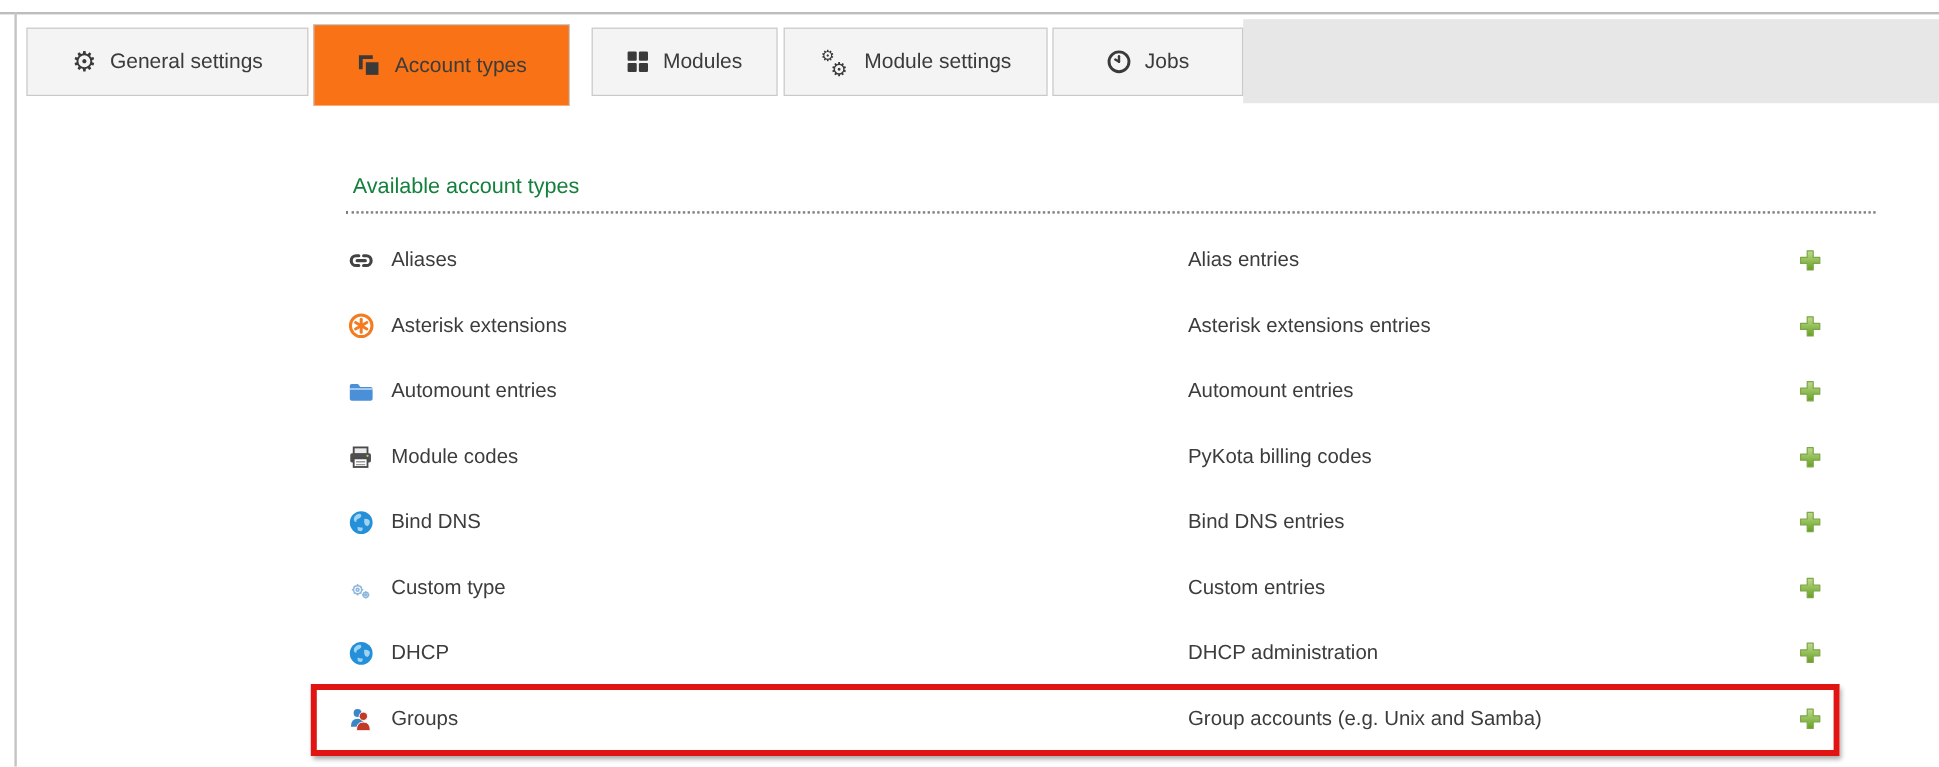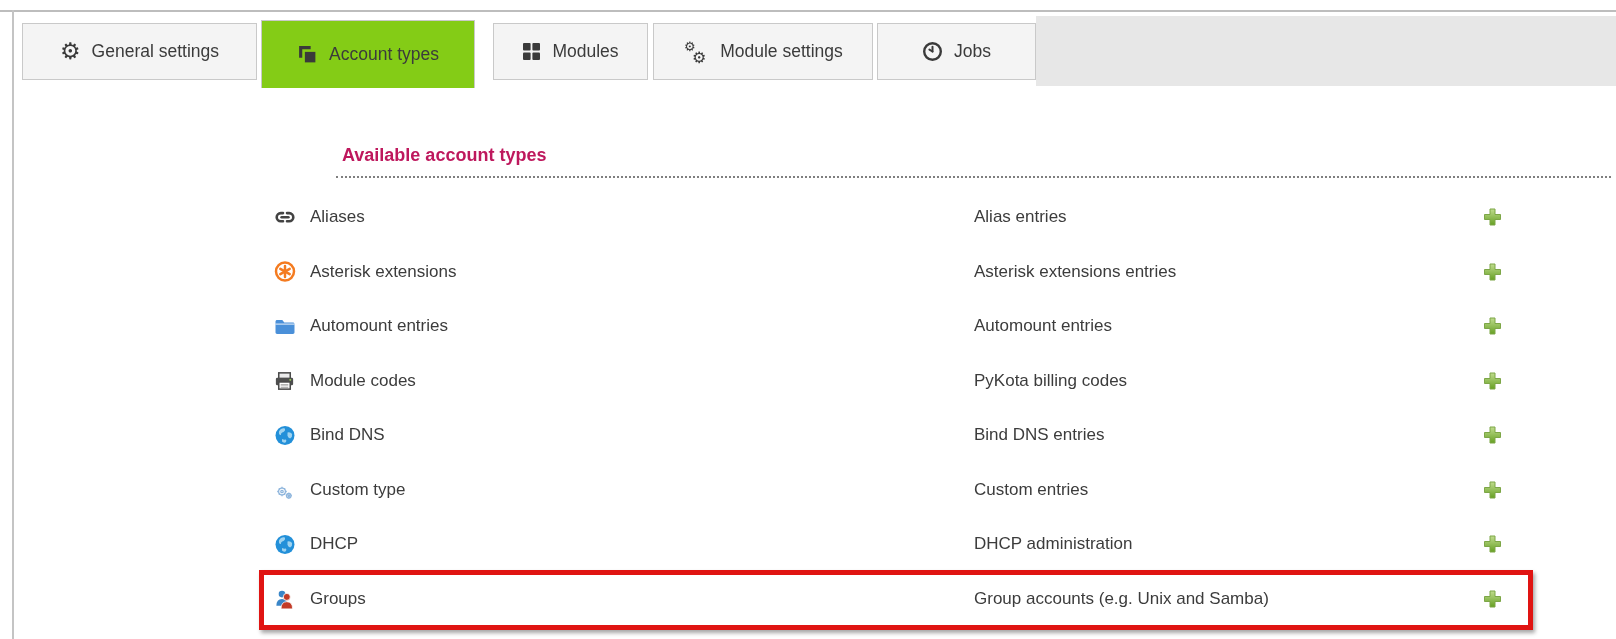--- a/index.html
+++ b/index.html
@@ -12,38 +12,38 @@
   .frame-top{position:absolute;left:0;top:10px;width:1616px;height:2px;background:#bdbdbd;}
   .frame-left{position:absolute;left:12px;top:10px;width:2px;height:629px;background:#c4c4c4;}
 
   
   .tab{
     position:absolute;top:23px;height:57px;box-sizing:border-box;
     background:#f4f4f4;border:1px solid #c9c9c9;
     display:flex;align-items:center;justify-content:center;gap:11px;
     font-size:17.5px;color:#3b3b3b;cursor:pointer;z-index:2;
   }
-  .tab.active{top:20px;height:68px;background:#84cc16;border-bottom:none;z-index:3;}
+  .tab.active{top:20px;height:68px;background:#f97316;border-bottom:none;z-index:3;}
   .t1{left:22px;width:235px;}
   .t2{left:261px;width:214px;}
   .t3{left:493px;width:155px;text-align:right;}
   .t4{left:653px;width:220px;}
   .t5{left:877px;width:159px;text-align:right;}
   .tab-filler{position:absolute;left:1036px;top:16px;width:580px;height:70px;background:#e7e7e7;z-index:1;}
   .glyph-icon{font-size:23px;line-height:1;color:#3a3a3a;}
 
   
   .section-title{
     position:absolute;left:288px;top:145px;width:1275px;box-sizing:border-box;
     padding:0 0 10px 6px;border-bottom:2px dotted #7f7f7f;
-    font-size:18px;font-weight:bold;color:#be185d;margin-left:48px;
-  }
-
-  
-  .rows{position:absolute;left:272px;top:190px;width:1245px;}
+    font-size:18px;font-weight:normal;color:#15803d;
+  }
+
+  
+  .rows{position:absolute;left:288px;top:190px;width:1245px;}
   .row{position:relative;height:54.5px;}
   .row .icon{position:absolute;left:0;top:50%;transform:translateY(-50%);width:25px;height:25px;display:flex;align-items:center;justify-content:center;}
   .row .label{position:absolute;left:38px;top:50%;transform:translateY(-50%);font-size:17px;color:#3c3c3c;white-space:nowrap;}
   .row .desc{position:absolute;left:658px;top:50%;transform:translateY(-50%);font-size:17px;color:#3c3c3c;white-space:nowrap;margin-left:44px;}
   .row .add{position:absolute;left:1211px;top:50%;transform:translateY(-50%);width:19px;height:19px;cursor:pointer;}
 
   
   .highlight{
     position:absolute;left:259px;top:570px;width:1274px;height:60px;box-sizing:border-box;
     border:5px solid #e01412;box-shadow:2px 3px 4px rgba(0,0,0,0.35);

